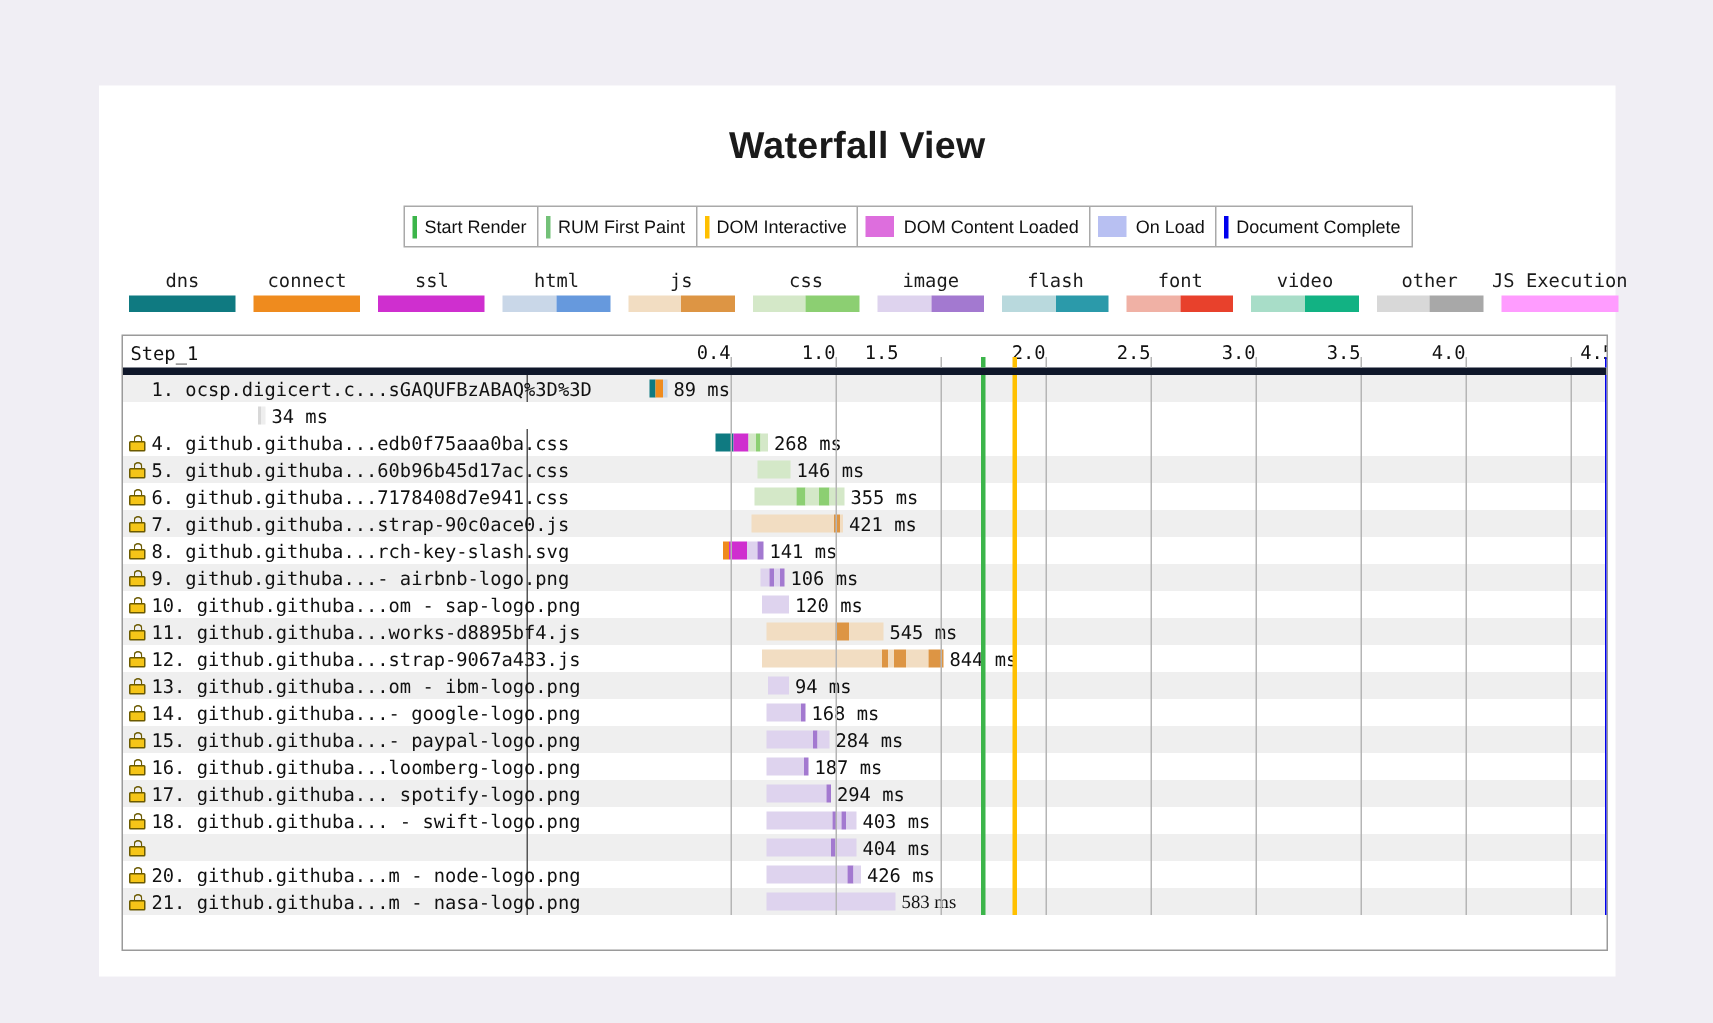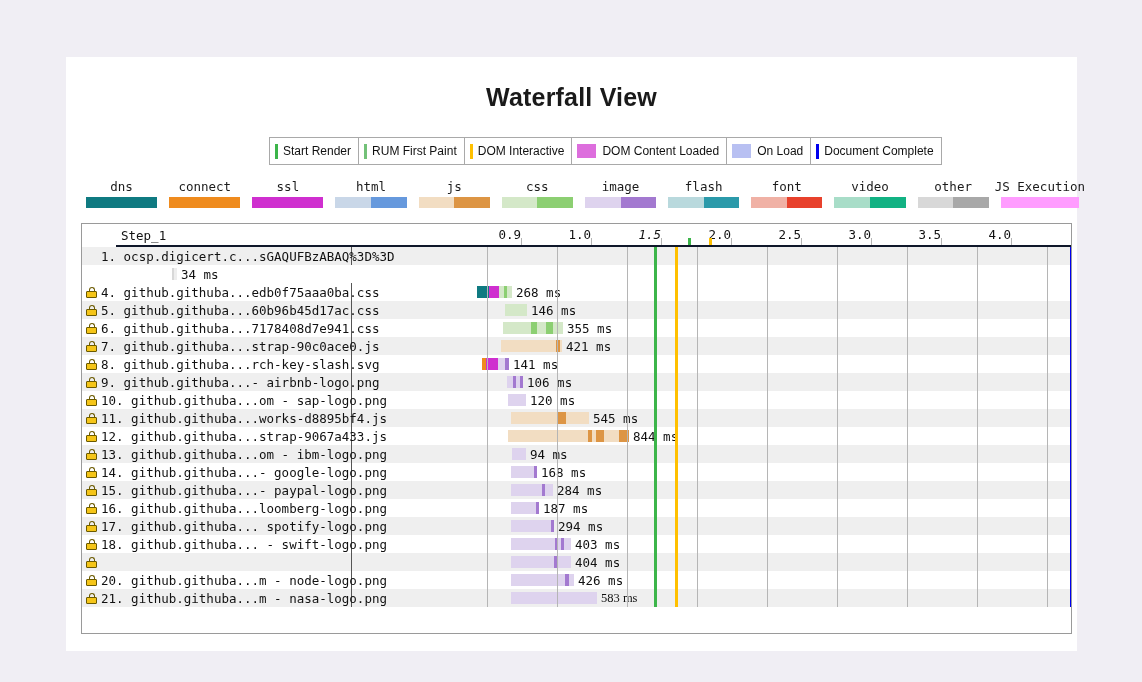--- a/index.html
+++ b/index.html
@@ -77,22 +77,21 @@
     position: absolute;
     left: 15px; top: 166px;
     width: 989px; height: 409px;
     border: 1px solid #9a9a9a;
     background: #fff;
     overflow: hidden;
   }
   #wf-head {
     position: relative;
     height: 21px;
-    border-bottom: 2px solid #0f172a;
-    margin-left: 34px;
+    border-bottom: 5px solid #0f172a;
   }
   #step-label {
     position: absolute; left: 5px; top: 4px;
     font-family: "DejaVu Sans Mono", monospace;
     font-size: 12.5px; color: #111;
   }
   .tick-label {
     position: absolute; top: 3px;
     font-family: "DejaVu Sans Mono", monospace;
     font-size: 12.5px; color: #111;
@@ -295,23 +294,23 @@
       </div>
       <div class="mk-cell">
         <span class="mk-line" style="background: rgb(0, 0, 238);"></span>
         <span>Document Complete</span>
       </div>
     </div>
 
   <div id="wf">
     <div id="wf-head">
       <div id="step-label">Step_1</div>
-    <div class="tick-label" style="left: 408px;">0.9</div>
+    <div class="tick-label" style="left: 408px;">0.4</div>
         <div class="tick-label" style="left: 478px;">1.0</div>
-        <div class="tick-label" style="left: 548px; font-style: italic;">1.5</div>
+        <div class="tick-label" style="left: 520px;">1.5</div>
         <div class="tick-label" style="left: 618px;">2.0</div>
         <div class="tick-label" style="left: 688px;">2.5</div>
         <div class="tick-label" style="left: 758px;">3.0</div>
         <div class="tick-label" style="left: 828px;">3.5</div>
         <div class="tick-label" style="left: 898px;">4.0</div>
         <div class="tick-label" style="left: 997px;">4.5</div>
         <div class="grid-line" style="left: 405px; top: 14px; bottom: 0px;"></div>
         <div class="grid-line" style="left: 475px; top: 14px; bottom: 0px;"></div>
         <div class="grid-line" style="left: 545px; top: 14px; bottom: 0px;"></div>
         <div class="grid-line" style="left: 615px; top: 14px; bottom: 0px;"></div>
@@ -323,20 +322,28 @@
         <div class="marker-line" style="left: 572px; top: 14px; bottom: 0px; background: rgb(60, 181, 74);"></div>
         <div class="marker-line" style="left: 593px; top: 14px; bottom: 0px; background: rgb(255, 192, 0);"></div>
         <div class="marker-line" style="left: 988px; top: 14px; bottom: 0px; background: rgb(0, 0, 238);"></div>
       </div>
     <div id="wf-body">
         <div class="row alt">
           <div class="label-cell">
             <span class="lock empty"></span>
             <span class="req-text"> 1. ocsp.digicert.c...sGAQUFBzABAQ%3D%3D</span>
           </div>
+          <div class="track">
+            <div class="bar" style="left: 81px; width: 12px;">
+              <span style="background: rgb(15, 122, 129); width: 33.3333%;"></span>
+              <span style="background: rgb(239, 139, 30); width: 41.6667%;"></span>
+              <span style="background: rgb(201, 215, 232); width: 25%;"></span>
+            </div>
+            <div class="ms" style="left: 93px;">89 ms</div>
+          </div>
         </div>
         <div class="row">
           <div class="track">
             <div class="bar" style="left: 90px; width: 5px;">
               <span style="background: rgb(216, 216, 216); width: 40%;"></span>
               <span style="background: rgb(238, 238, 238); width: 60%;"></span>
             </div>
             <div class="ms" style="left: 95px;">34 ms</div>
           </div>
         </div>

